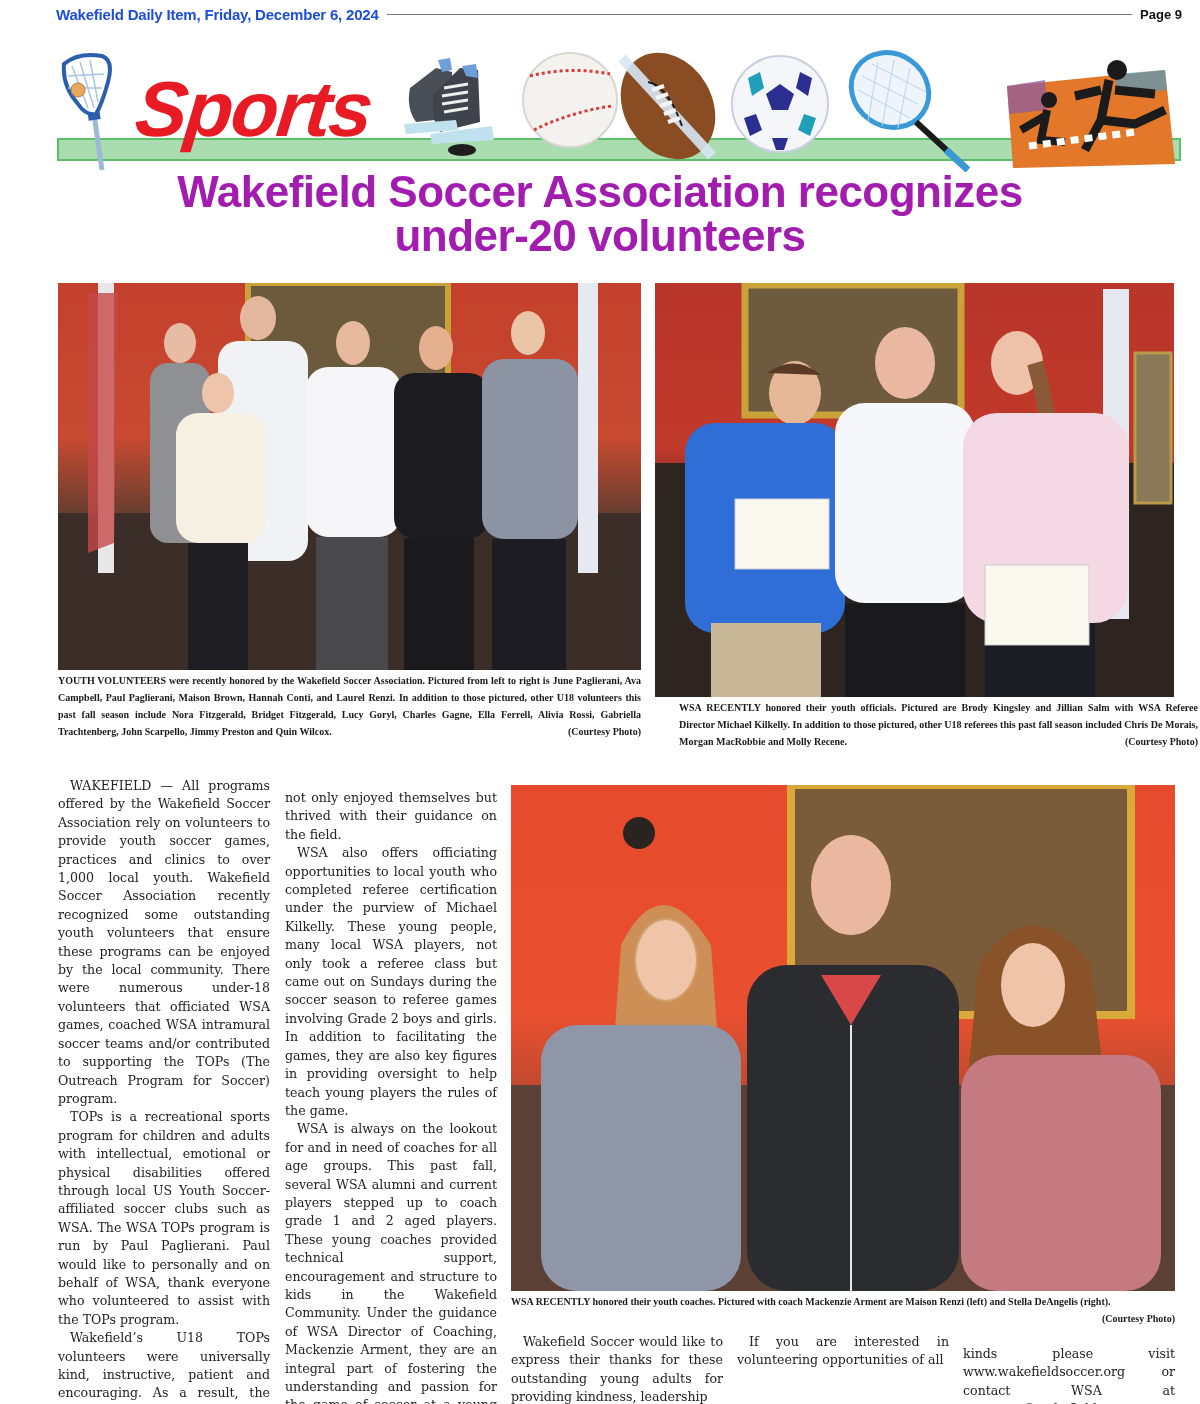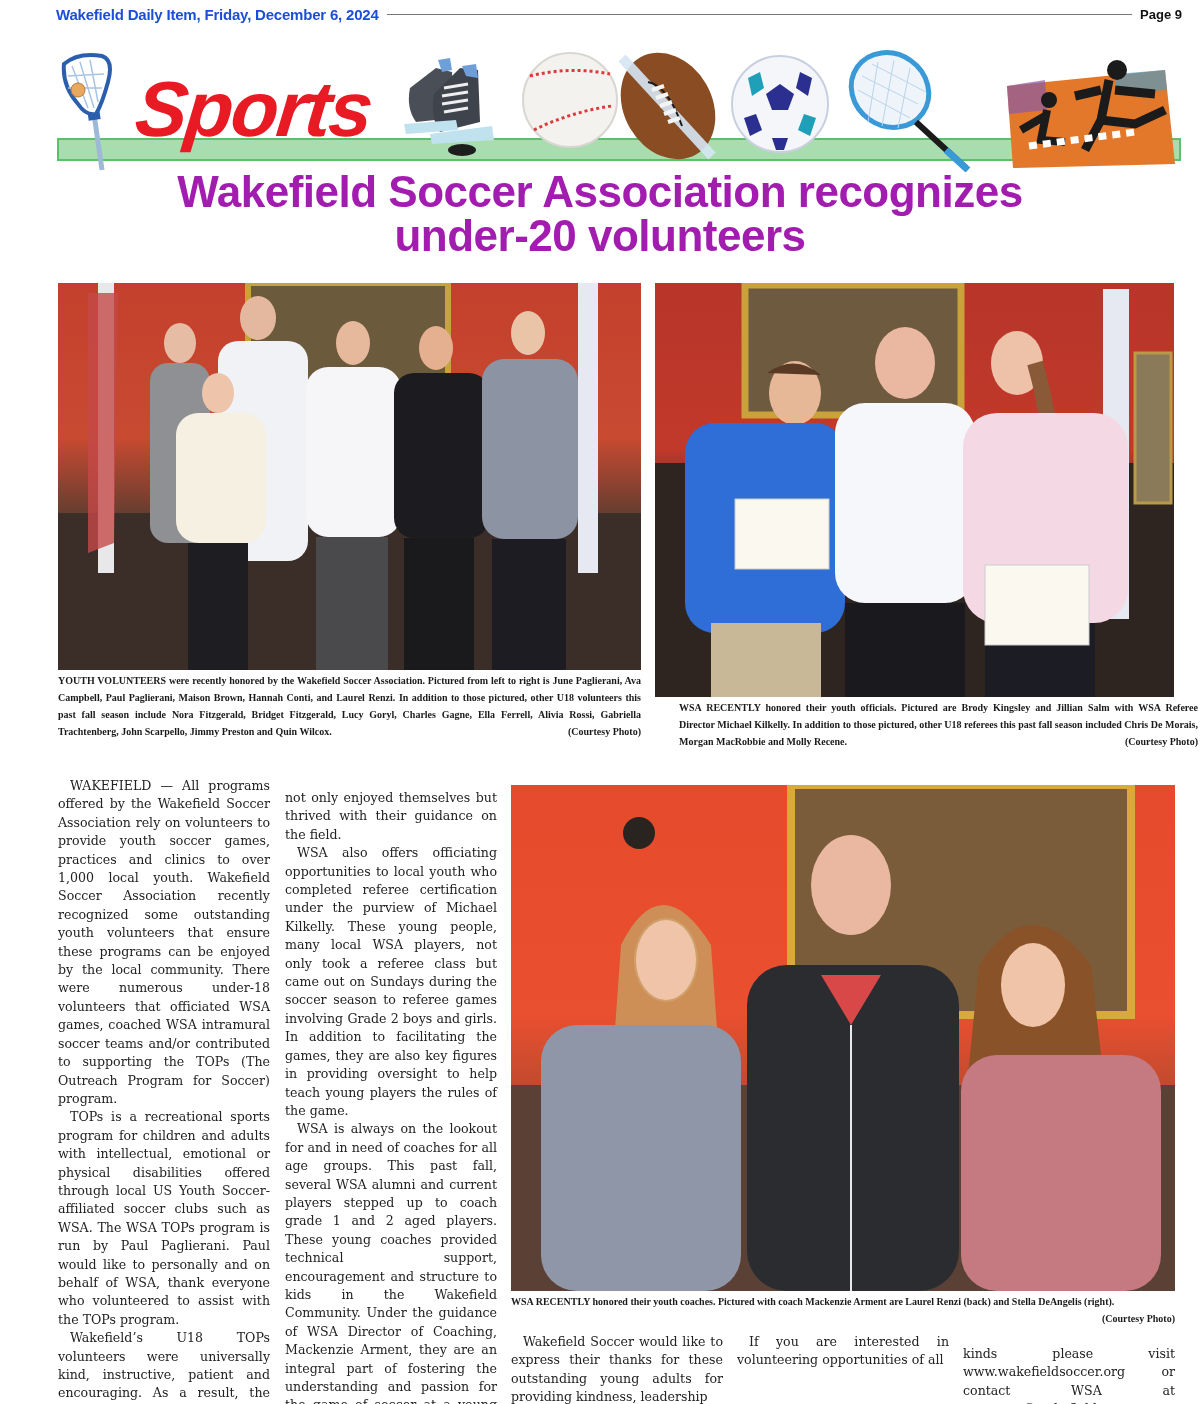--- a/index.html
+++ b/index.html
@@ -199,21 +199,21 @@
     <rect x="236" y="180" width="212" height="326" rx="40" fill="#2a2c30"></rect>
     <path d="M310 190 L340 240 L370 190Z" fill="#d84848"></path>
     <line x1="340" y1="240" x2="340" y2="506" stroke="#e8e8e8" stroke-width="2"></line>
 
     <path d="M468 180 Q520 100 580 180 L600 360 L450 360Z" fill="#8a5228"></path>
     <ellipse cx="522" cy="200" rx="32" ry="42" fill="#f0c4a8"></ellipse>
     <rect x="450" y="270" width="200" height="236" rx="36" fill="#c47a80"></rect>
   </svg>
 </div>
 <div class="caption" id="cap3">
-  <span>WSA RECENTLY honored their youth coaches. Pictured with coach Mackenzie Arment are Laurel Renzi (back) and Stella DeAngelis (right).</span>
+  <span>WSA RECENTLY honored their youth coaches. Pictured with coach Mackenzie Arment are Maison Renzi (left) and Stella DeAngelis (right).</span>
   <span class="credit">(Courtesy Photo)</span>
 </div>
 
 <div class="col" id="col1">
   <p>WAKEFIELD — All programs offered by the Wakefield Soccer Association rely on volunteers to provide youth soccer games, practices and clinics to over 1,000 local youth. Wakefield Soccer Association recently recognized some outstanding youth volunteers that ensure these programs can be enjoyed by the local community. There were numerous under-18 volunteers that officiated WSA games, coached WSA intramural soccer teams and/or contributed to supporting the TOPs (The Outreach Program for Soccer) program.</p>
   <p>TOPs is a recreational sports program for children and adults with intellectual, emotional or physical disabilities offered through local US Youth Soccer-affiliated soccer clubs such as WSA. The WSA TOPs program is run by Paul Paglierani. Paul would like to personally and on behalf of WSA, thank everyone who volunteered to assist with the TOPs program.</p>
   <p>Wakefield’s U18 TOPs volunteers were universally kind, instructive, patient and encouraging. As a result, the TOPs players</p>
 </div>
 
 <div class="col" id="col2">

